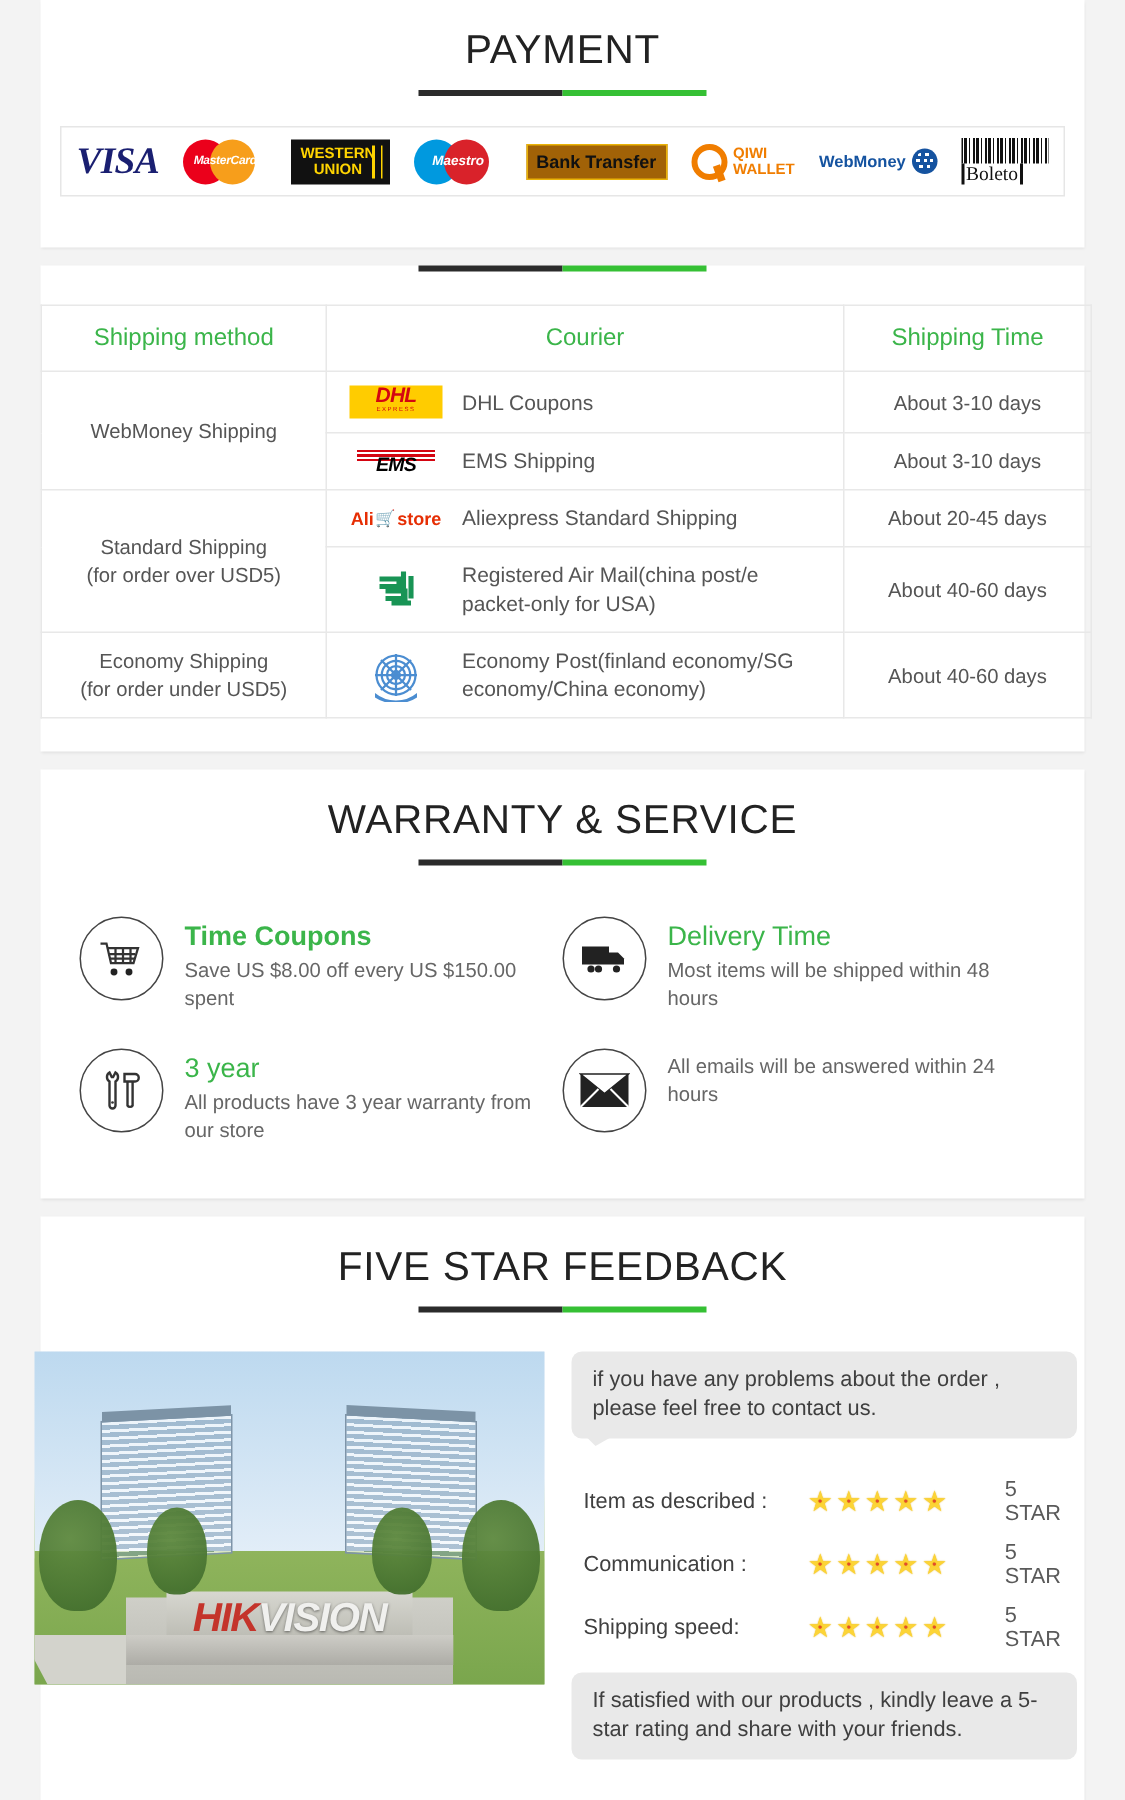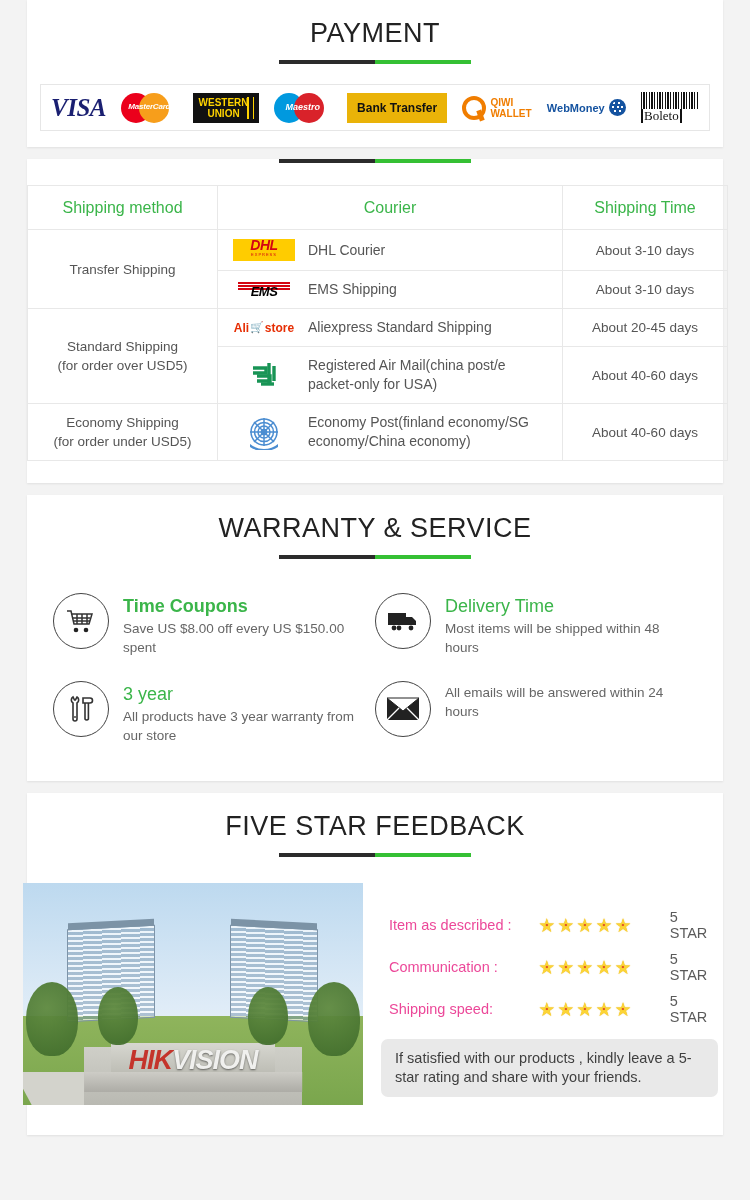--- a/index.html
+++ b/index.html
@@ -29,21 +29,21 @@
   .sec-rule {
     width: 192px;
     height: 4px;
     margin: 11px auto 0 auto;
     display: flex;
   }
   .sec-rule .half-dark { flex: 1; background: #2b2b2b; }
   .sec-rule .half-green { flex: 1; background: #35c034; }
 
   
-  #payment-card { padding-bottom: 16px; }
+  #payment-card { padding-bottom: 34px; }
   .pay-strip {
     margin: 20px 13px 0 13px;
     border: 1px solid #e6e6e6;
     background: #fff;
     height: 47px;
     display: flex;
     align-items: center;
     justify-content: space-between;
     padding: 0 10px;
   }
@@ -79,21 +79,21 @@
   .maestro { position: relative; width: 58px; height: 30px; }
   .maestro .m1, .maestro .m2 { position: absolute; top: 0; width: 30px; height: 30px; border-radius: 50%; }
   .maestro .m1 { left: 0; background: #0099df; }
   .maestro .m2 { left: 20px; background: #d9222a; }
   .maestro .mtext {
     position: absolute; left: 0; top: 9px; width: 58px; text-align: center;
     font-size: 9px; font-style: italic; color: #fff; font-weight: bold; z-index: 3;
     font-family: "Liberation Sans", sans-serif;
   }
   .banktransfer {
-    border: 4px solid #eab308; background: #eab308; color: #111;
+    border: 1px solid #eab308; background: #a16207; color: #111;
     font-weight: bold; font-size: 12px; padding: 4px 6px;
     font-family: "Liberation Sans", sans-serif;
   }
   .qiwi { display: flex; align-items: center; }
   .qiwi .q-mark {
     width: 24px; height: 24px; border: 4px solid #f07d00; border-radius: 50%;
     position: relative; margin-right: 4px;
   }
   .qiwi .q-mark:after {
     content: ""; position: absolute; right: -1px; bottom: -5px;
@@ -250,21 +250,21 @@
   .bubble {
     background: #e9e9e9; border-radius: 7px; padding: 10px 14px;
     color: #3f3f3f; font-size: 14.5px; line-height: 19px; position: relative;
   }
   .bubble.top:after {
     content: ""; position: absolute; left: 8px; bottom: -13px;
     border: 8px solid transparent; border-top-color: #e9e9e9; border-right-width: 14px;
   }
   .rating-rows { margin: 26px 0 0 8px; }
   .rate-row { display: flex; align-items: center; margin-bottom: 10px; }
-  .rate-label { width: 155px; color: #ec4899; font-size: 14.5px; }
+  .rate-label { width: 155px; color: #404040; font-size: 14.5px; }
   .stars { display: flex; gap: 2px; width: 122px; }
   .star { font-size: 19px; line-height: 19px; color: #fcd436; text-shadow: 0 0 1px #e0a800; position: relative; }
   .star:after {
     content: "•"; position: absolute; left: 50%; top: 50%;
     transform: translate(-50%,-52%); font-size: 8px; color: #e24b2e;
   }
   .rate-val { color: #5a5a5a; font-size: 14.5px; margin-left: 14px; }
   .bubble.bottom { margin-top: 14px; }
 </style>
 </head>
@@ -331,30 +331,30 @@
   <table class="ship">
     <thead>
       <tr>
         <th class="col-method">Shipping method</th>
         <th class="col-courier">Courier</th>
         <th class="col-time">Shipping Time</th>
       </tr>
     </thead>
     <tbody>
       <tr>
-        <td class="method" rowspan="2">Transfer Shipping</td>
+        <td class="method" rowspan="2">WebMoney Shipping</td>
         <td class="courier">
           <div class="courier-cell">
             <span class="courier-logo">
               <span class="lg-dhl">
                   <span class="d1">DHL</span>
                   <span class="d2">EXPRESS</span>
                 </span>
             </span>
-            <span class="courier-name">DHL Courier</span>
+            <span class="courier-name">DHL Coupons</span>
           </div>
         </td>
         <td class="time">About 3-10 days</td>
       </tr>
       <tr>
         <td class="courier">
           <div class="courier-cell">
             <span class="courier-logo">
               <span class="lg-ems">
                   <span class="e-top"></span>
@@ -530,20 +530,21 @@
       <div class="tree t2"></div>
       <div class="tree t3"></div>
       <div class="tree t4"></div>
       <div class="hik-base"></div>
       <div class="hik-sign">
         <span class="red">HIK</span><span class="wht">VISION</span>
       </div>
     </div>
 
     <div class="fb-right">
+      <div class="bubble top">if you have any problems about the order , please feel free to contact us.</div>
 
       <div class="rating-rows">
         <div class="rate-row">
           <span class="rate-label">Item as described :</span>
           <span class="stars">
             <span class="star">★</span>
             <span class="star">★</span>
             <span class="star">★</span>
             <span class="star">★</span>
             <span class="star">★</span>

